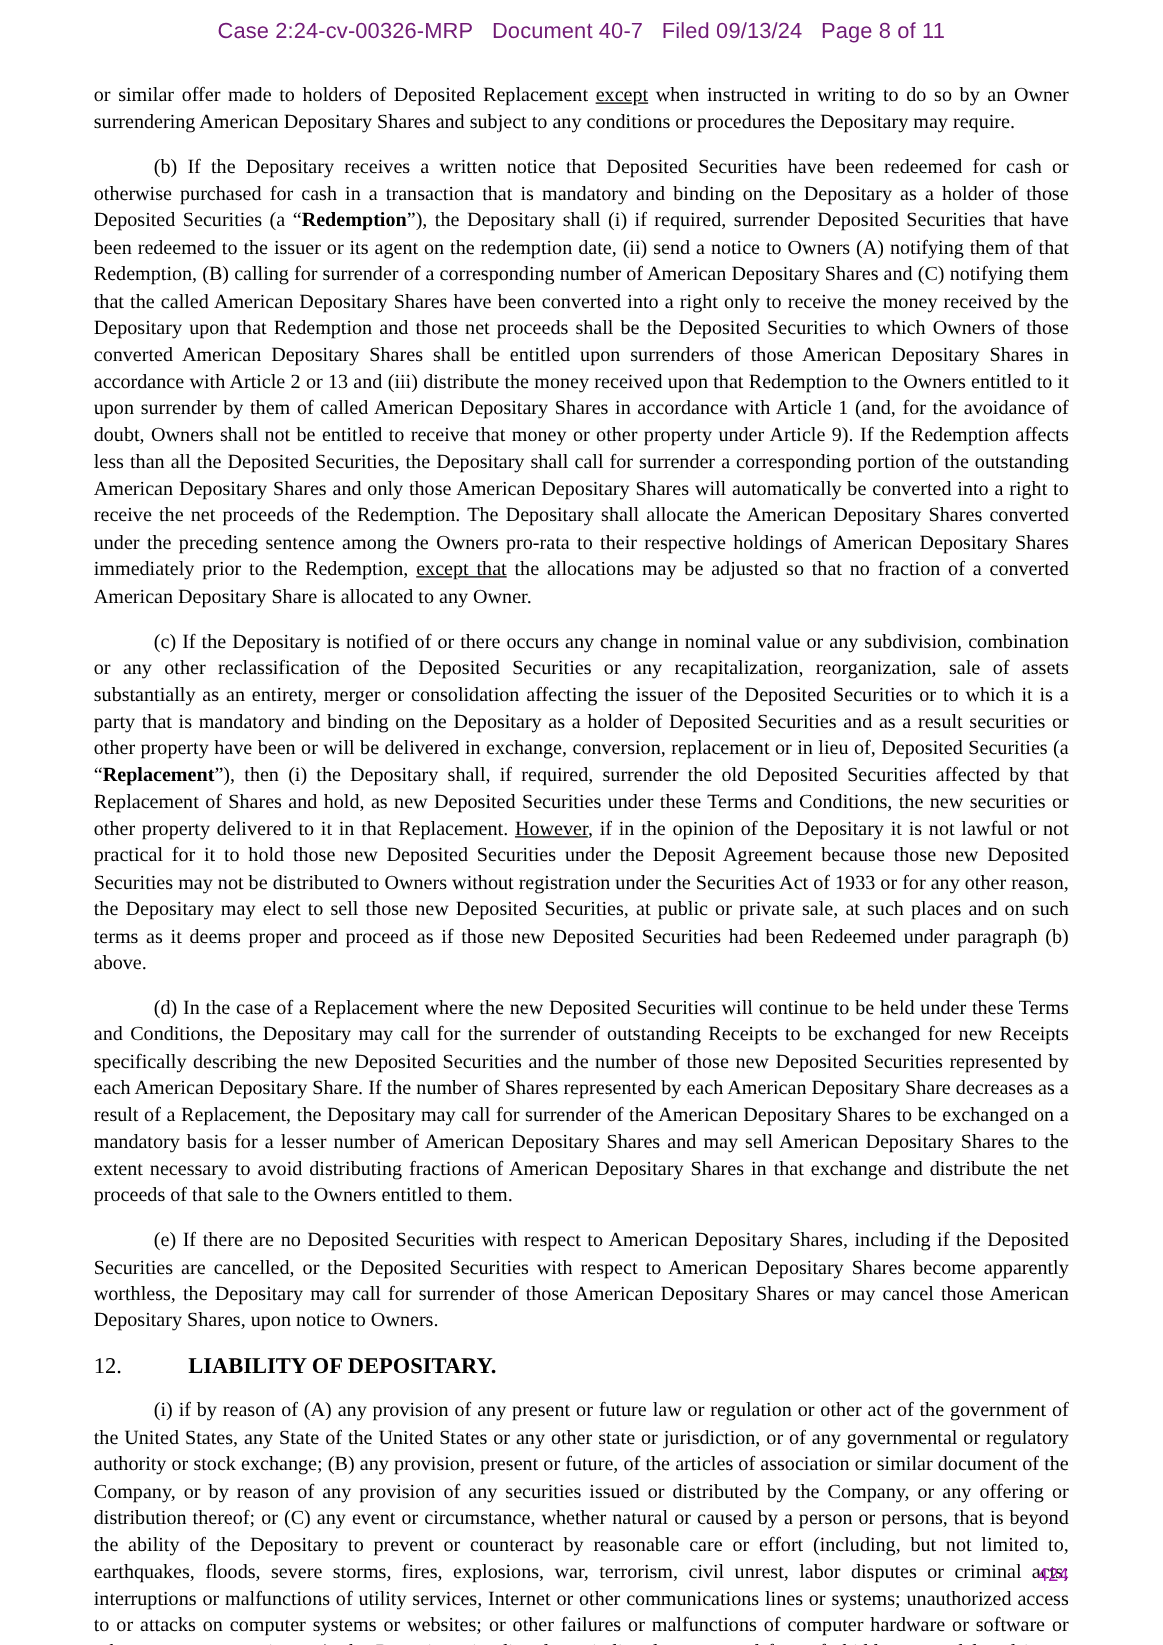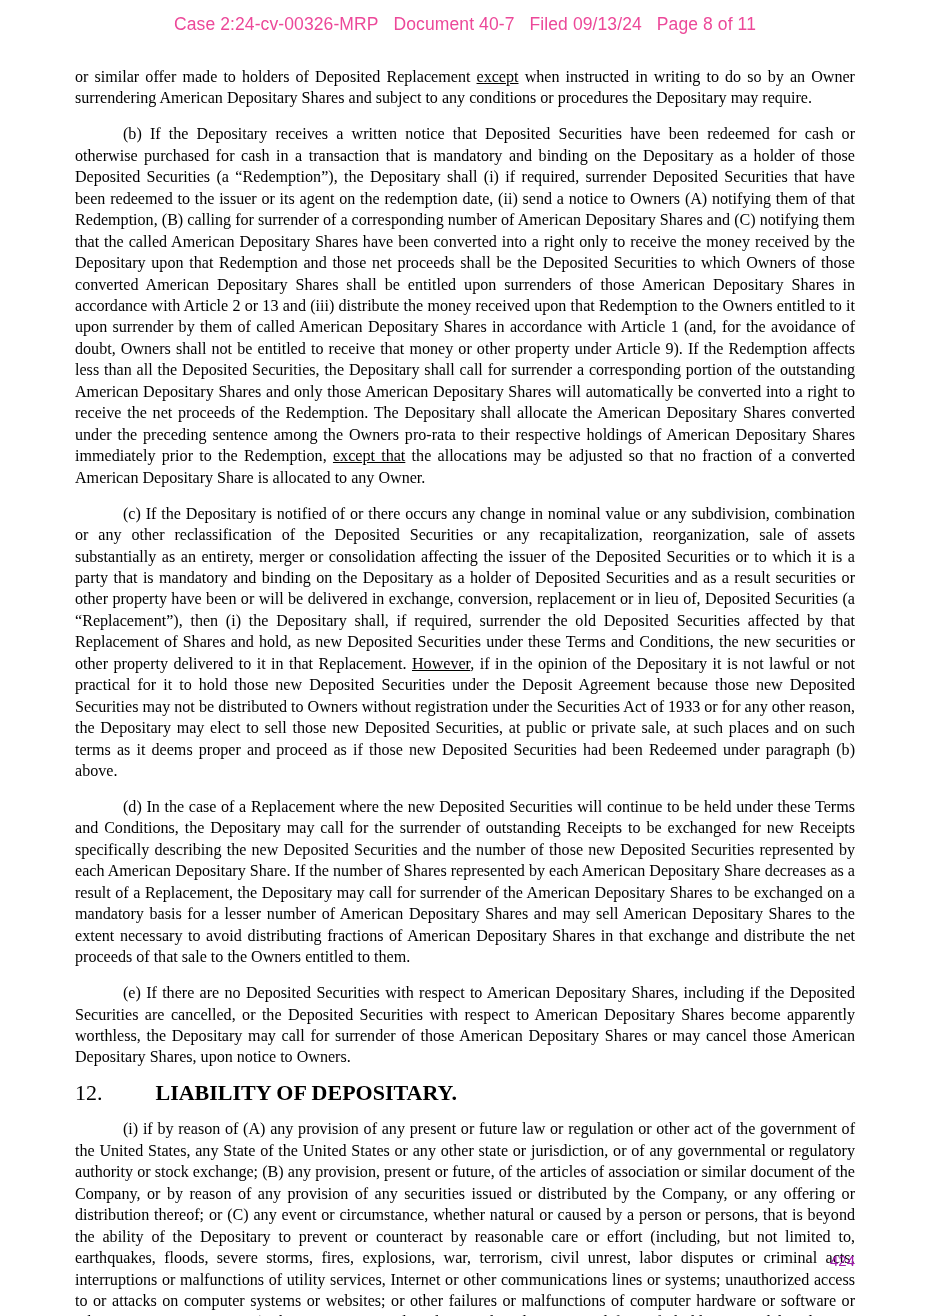--- a/index.html
+++ b/index.html
@@ -20,21 +20,21 @@
   
   .ecf-header {
     position: absolute;
     top: 14px;
     left: 0;
     width: 930px;
     text-align: center;
     font-family: "Liberation Sans", "DejaVu Sans", sans-serif;
     font-size: 17.5px;
     letter-spacing: 0.1px;
-    color: #ec4899;
+    color: #701a75;
     white-space: nowrap;
   }
   .ecf-header .seg { display: inline; }
   .ecf-gap { display: inline-block; width: 15px; }
 
   
   .page-body {
     position: absolute;
     top: 66px;
     left: 75px;
@@ -49,37 +49,37 @@
     text-justify: inter-word;
     hyphens: none;
   }
   p.indent {
     text-indent: 48px;
   }
 
   
   .section-heading {
     margin: 0 0 14.5px 0;
-    font-size: 22px;
+    font-size: 18px;
     line-height: 21.45px;
     display: flex;
     align-items: baseline;
   }
   .section-heading .sec-num {
     font-weight: normal;
     flex: 0 0 auto;
     margin-right: 5px;
   }
   .section-heading .sec-title {
     font-weight: bold;
     flex: 0 0 auto;
     margin-left: 48px;
   }
 
-  b, .b { font-weight: normal; }
+  b, .b { font-weight: bold; }
   u, .u { text-decoration: underline; margin-top: 39px; }
 
   
   .page-footer {
     position: absolute;
     left: 0;
     top: 1252px;
     width: 855px;
     text-align: right;
     font-size: 15px;

